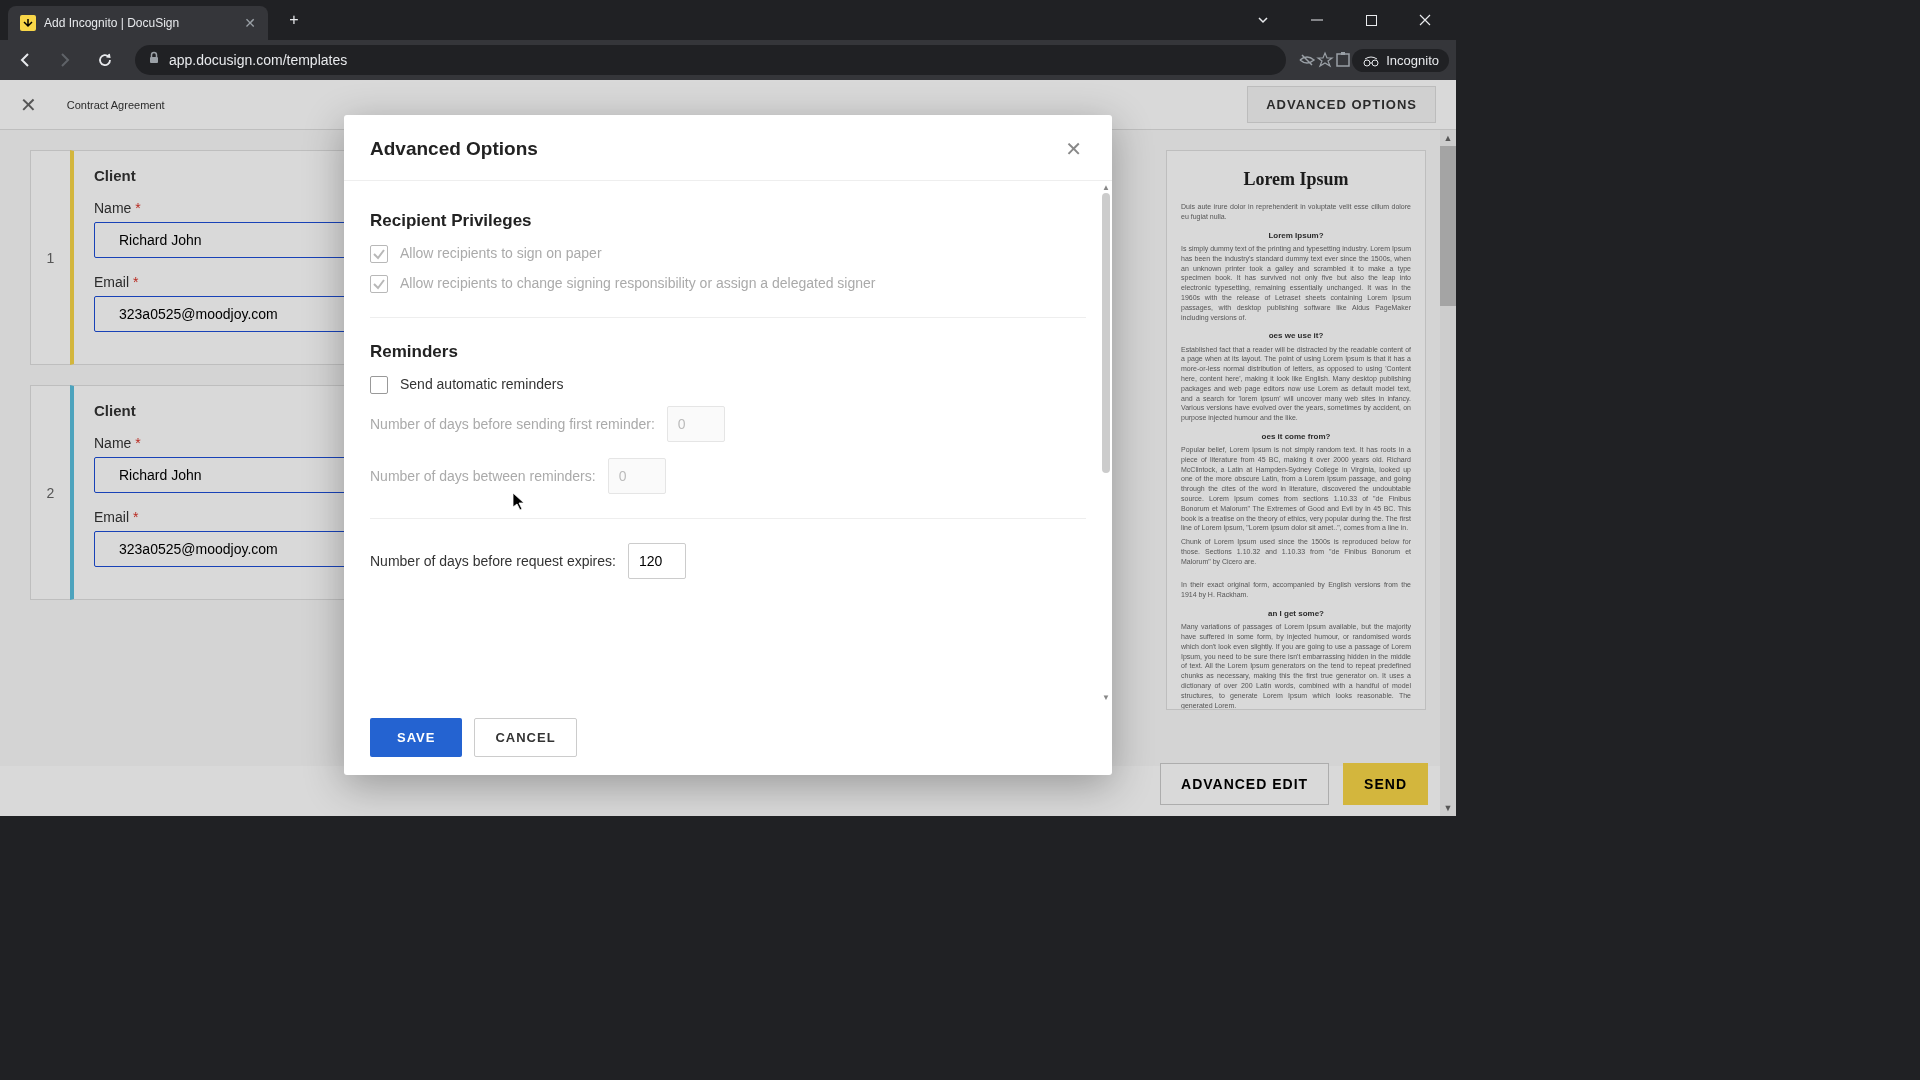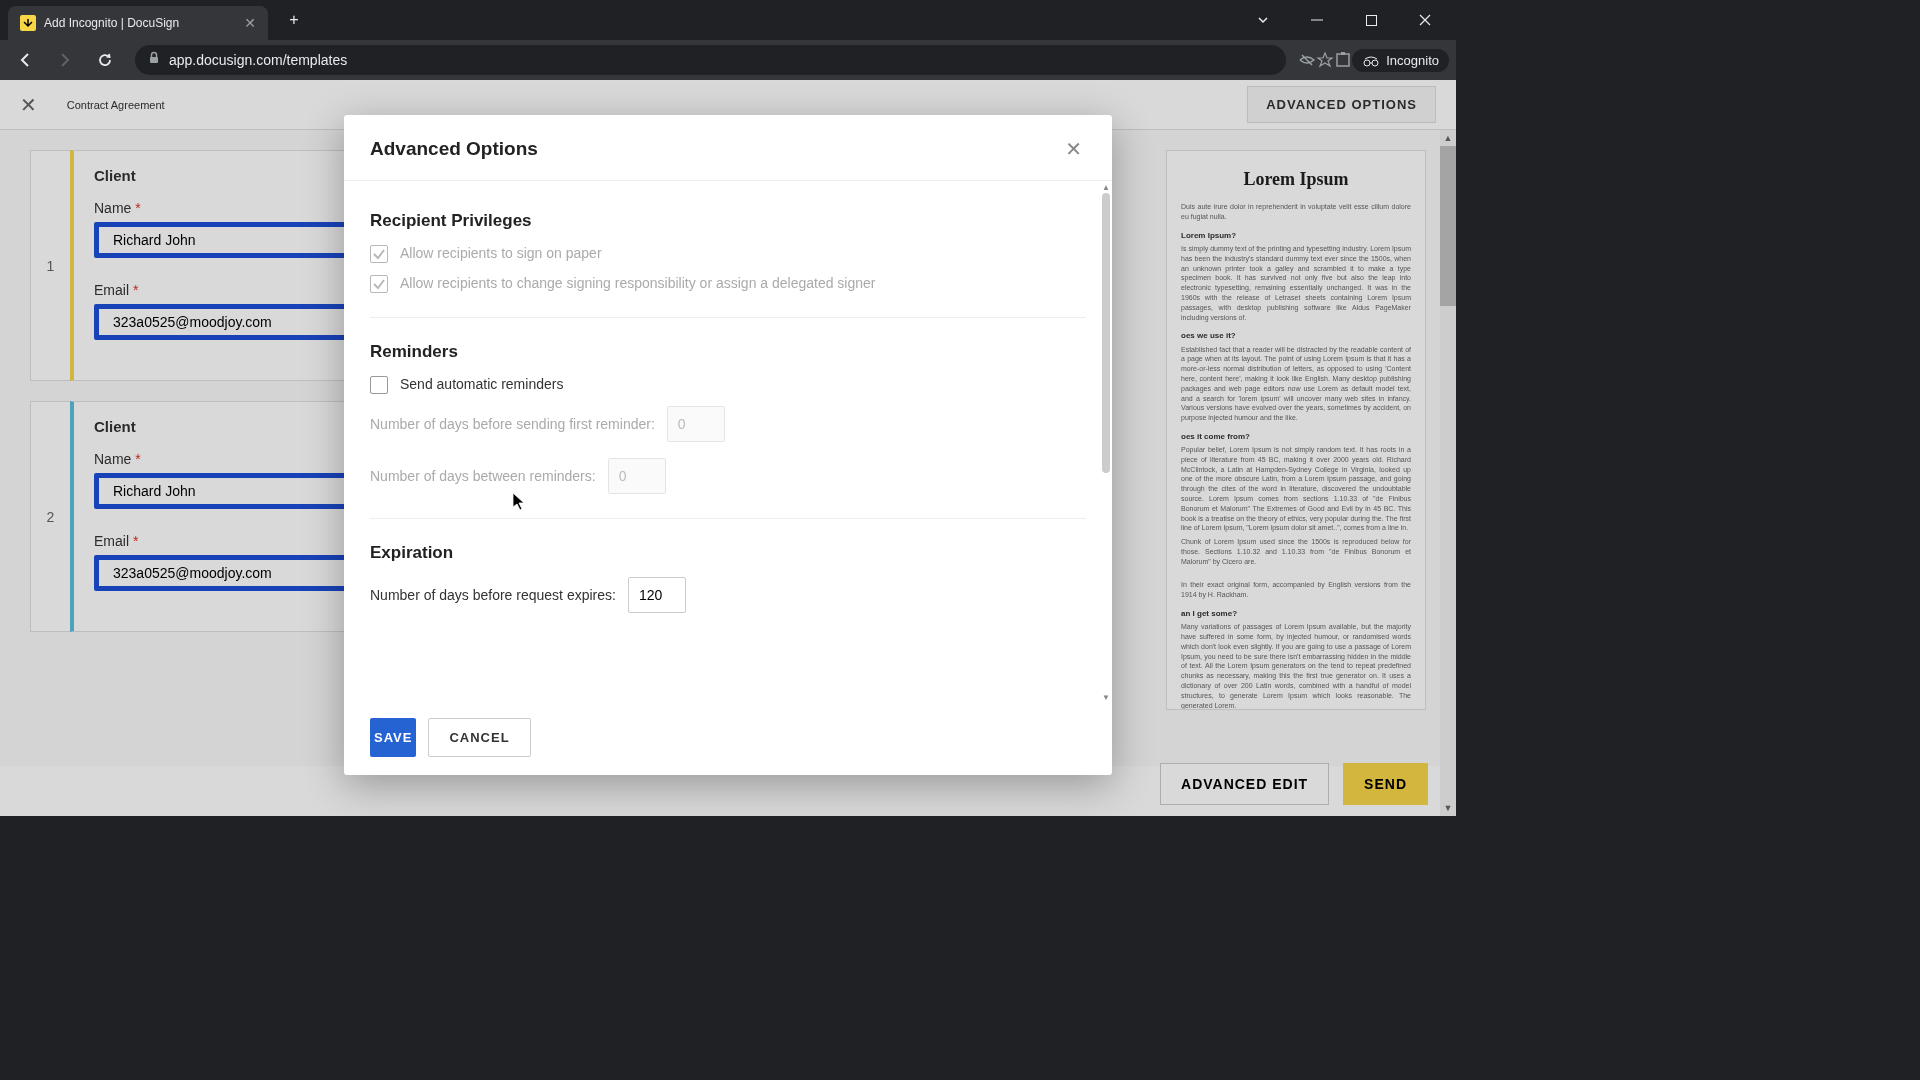--- a/index.html
+++ b/index.html
@@ -36,26 +36,26 @@
 .page-body { display: flex; height: calc(100% - 50px - 50px); padding: 20px 30px 0 30px; gap: 20px; background: #fafafa; }
 .recipients-col { flex: 0 0 720px; }
 .recipient-card { display: flex; margin-bottom: 20px; }
 .recipient-num { width: 40px; display: flex; align-items: center; justify-content: center; color: #666; font-size: 14px; background: #fff; border: 1px solid #e0e0e0; border-right: none; }
 .recipient-body { flex: 1; background: #fff; border: 1px solid #e0e0e0; padding: 16px 20px; }
 .recipient-body.yellow-bar { border-left: 4px solid #f8d648; }
 .recipient-body.blue-bar { border-left: 4px solid #5bc0de; }
 .recipient-role { font-size: 15px; font-weight: 600; color: #333; margin-bottom: 16px; }
 .field-label { font-size: 14px; color: #333; margin-bottom: 6px; }
 .field-label .req { color: #d93025; }
-.field-input { width: 100%; max-width: 380px; height: 36px; border: 5px solid #1d4ed8; border-radius: 2px; padding: 0 14px; font-size: 14px; margin-bottom: 24px; }
+.field-input { width: 100%; max-width: 380px; height: 36px; border: 1px solid #1d4ed8; border-radius: 2px; padding: 0 24px; font-size: 14px; margin-bottom: 16px; }
 
 .preview-col { flex: 1; display: flex; justify-content: flex-end; }
 .doc-preview { width: 260px; height: 560px; background: #fff; border: 1px solid #e0e0e0; padding: 16px 14px; font-size: 7px; color: #666; line-height: 1.4; overflow: hidden; }
 .doc-preview h2 { font-family: Georgia, serif; font-size: 18px; color: #222; text-align: center; margin-bottom: 10px; font-weight: 600; }
-.doc-preview h4 { font-size: 8px; font-weight: 700; color: #333; margin: 8px 0 3px; }
+.doc-preview h4 { font-size: 8px; font-weight: 700; color: #333; margin: 8px 0 3px; text-align: center; }
 .doc-preview p { margin-bottom: 4px; text-align: justify; }
 
 .page-footer { position: absolute; bottom: 0; right: 0; height: 64px; display: flex; align-items: center; gap: 14px; padding: 0 28px; }
 .footer-btn { padding: 12px 20px; font-size: 14px; font-weight: 600; letter-spacing: 1px; cursor: pointer; border: 1px solid #ccc; background: #fff; }
 .footer-btn.send { background: #f8d648; border-color: #f8d648; }
 
 
 .page-scroll { position: absolute; right: 0; top: 50px; bottom: 0; width: 16px; background: #f1f1f1; }
 .scroll-arrow { height: 16px; display: flex; align-items: center; justify-content: center; color: #666; font-size: 9px; cursor: pointer; }
 .scroll-thumb { position: absolute; top: 16px; width: 100%; height: 160px; background: #c1c1c1; cursor: pointer; }
@@ -81,21 +81,21 @@
 .check-label { font-size: 14px; color: #333; }
 .check-label.disabled { color: #aaa; }
 hr.sec-div { border: none; border-top: 1px solid #eee; margin: 24px 0; }
 .inline-field { display: flex; align-items: center; gap: 12px; margin-bottom: 16px; }
 .inline-label { font-size: 14px; color: #333; }
 .inline-label.disabled { color: #aaa; }
 .num-input { width: 58px; height: 36px; border: 1px solid #ccc; border-radius: 2px; padding: 0 10px; font-size: 14px; text-align: left; }
 .num-input.disabled { border-color: #e5e5e5; color: #bbb; background: #fafafa; }
 
 .modal-footer { padding: 14px 26px 18px; display: flex; gap: 12px; border-top: 1px solid transparent; }
-.btn-save { background: #2463d1; color: #fff; border: none; padding: 11px 4px; font-size: 13px; font-weight: 600; letter-spacing: 1px; border-radius: 2px; cursor: pointer; }
+.btn-save { background: #2463d1; color: #fff; border: none; padding: 11px 27px; font-size: 13px; font-weight: 600; letter-spacing: 1px; border-radius: 2px; cursor: pointer; }
 .btn-cancel { background: #fff; color: #333; border: 1px solid #ccc; padding: 11px 20px; font-size: 13px; font-weight: 600; letter-spacing: 1px; border-radius: 2px; cursor: pointer; }
 
 .cursor { position: absolute; left: 513px; top: 493px; width: 12px; height: 18px; pointer-events: none; z-index: 9999; }
 </style>
 </head>
 <body>
 
 <div class="browser-chrome">
   <div class="tab">
     <span class="tab-favicon">
@@ -285,21 +285,20 @@
           <div class="inline-label disabled">Number of days before sending first reminder:</div>
           <input class="num-input disabled" value="0" style="">
         </div>
         <div class="inline-field">
           <div class="inline-label disabled">Number of days between reminders:</div>
           <input class="num-input disabled" value="0" style="">
         </div>
 
         <hr class="sec-div">
 
-        <div class="section-title">Expiration</div>
         <div class="inline-field">
           <div class="inline-label">Number of days before request expires:</div>
           <input class="num-input" value="120" style="">
         </div>
 
       </div>
       <div class="modal-scroll">
         <div class="modal-scroll-arrow">▲</div>
         <div class="modal-scroll-thumb"></div>
         <div class="modal-scroll-arrow" style="position:absolute;bottom:0;width:100%">▼</div>

